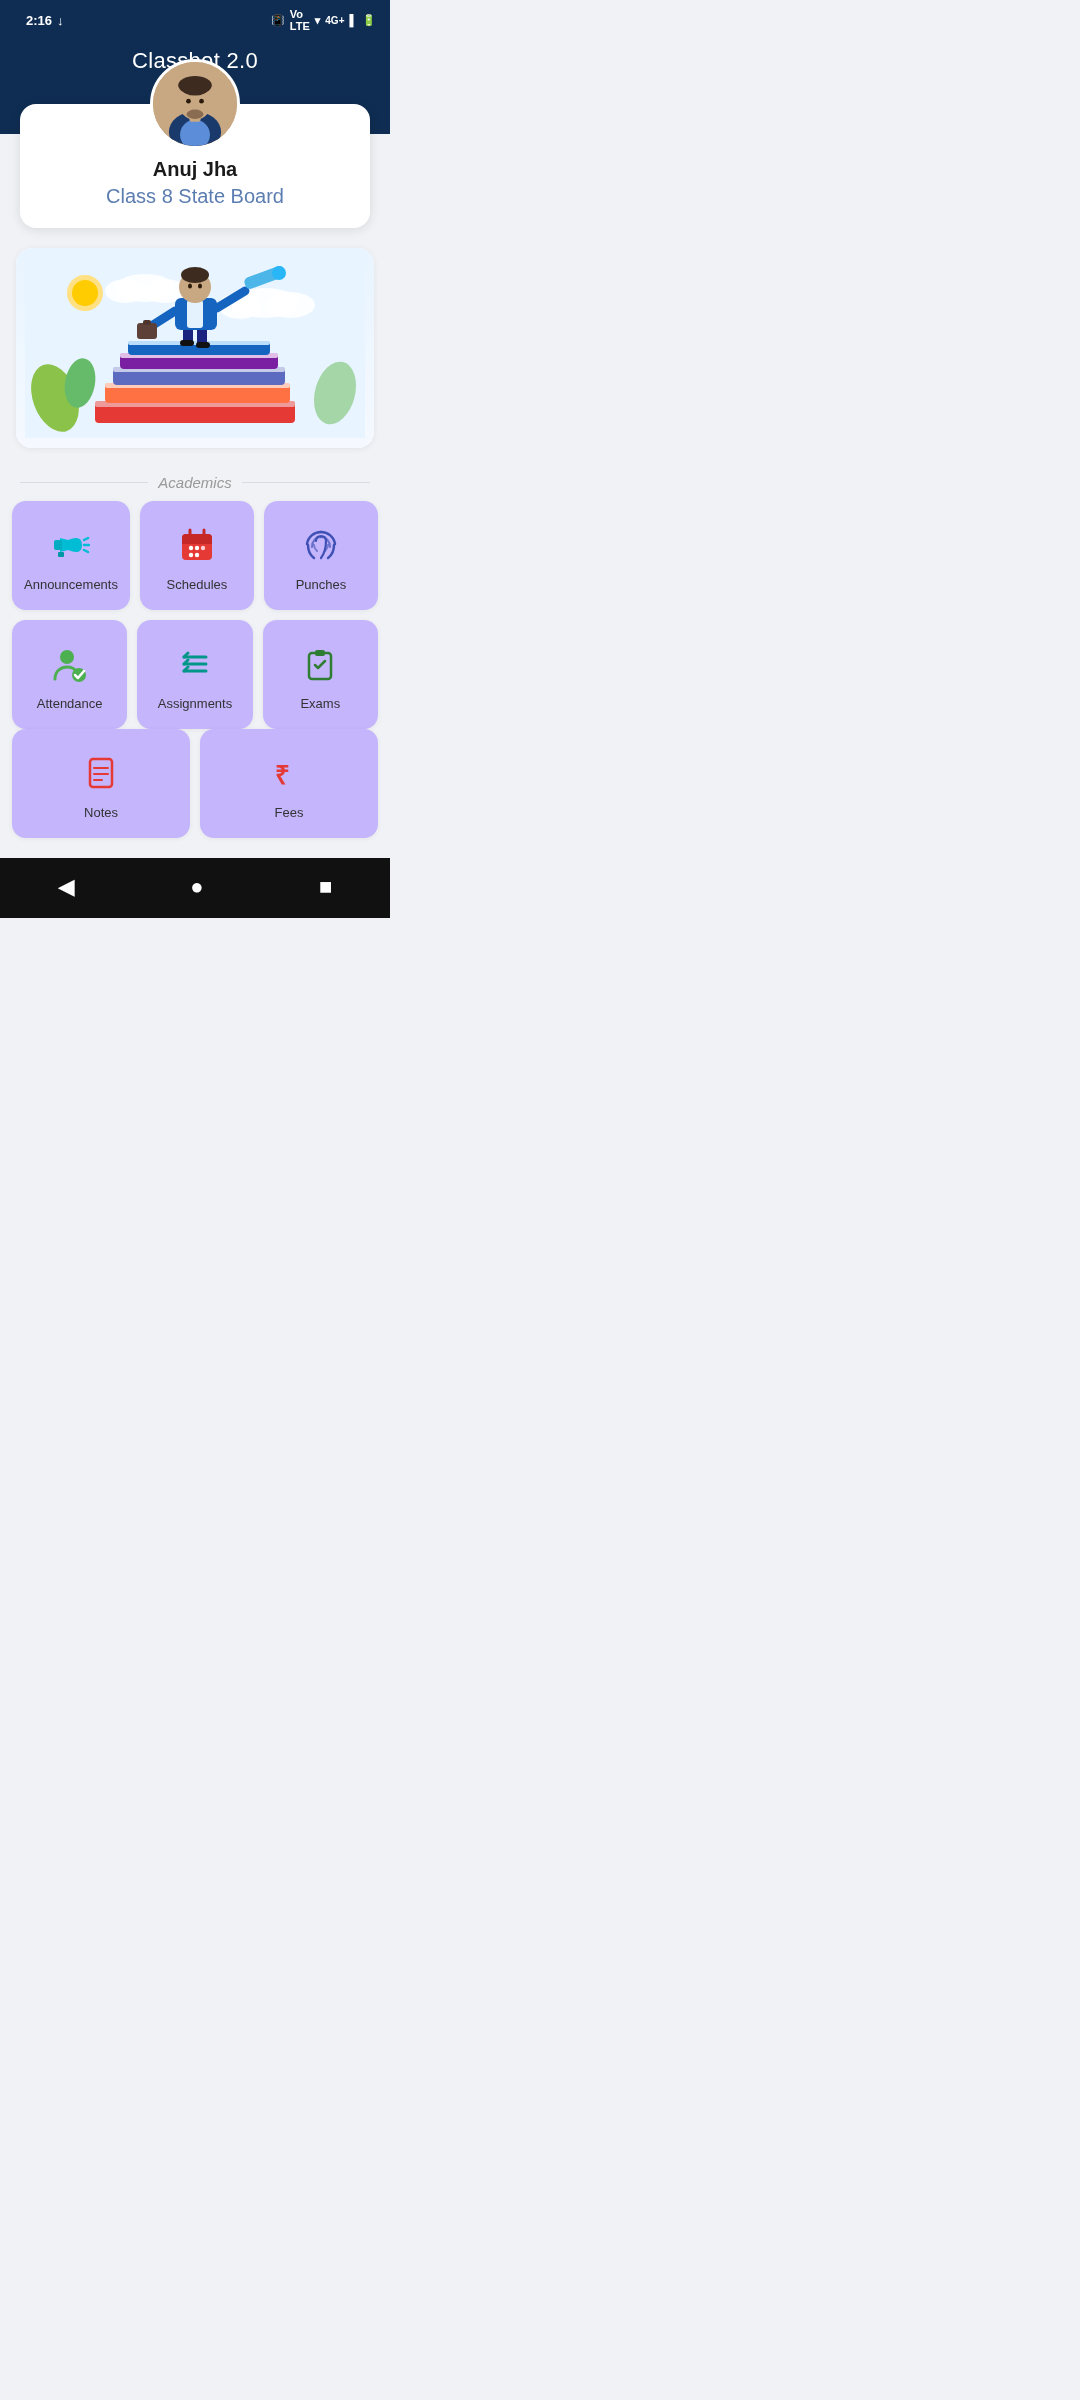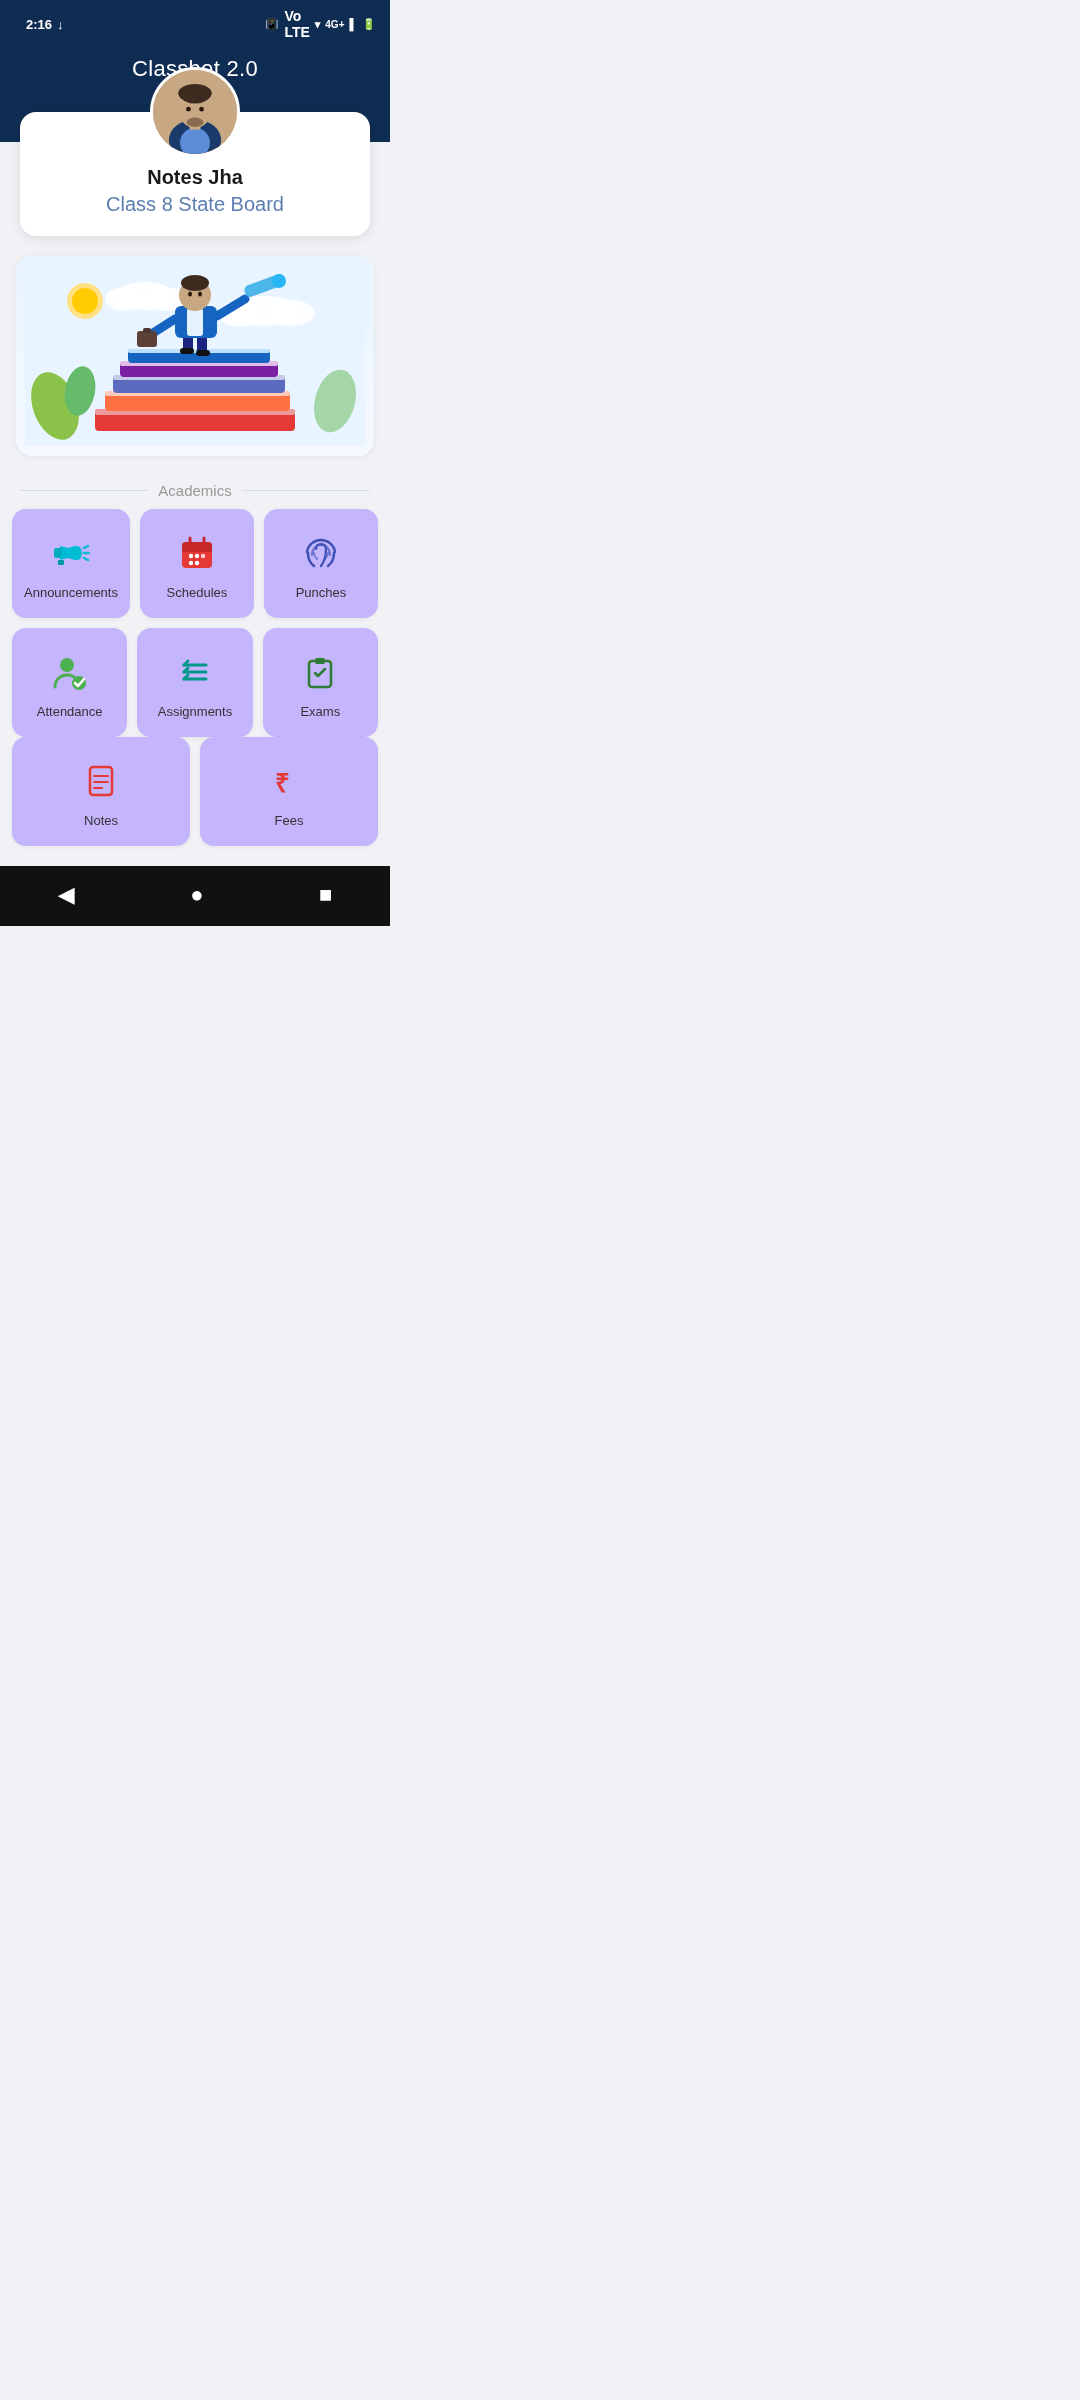--- a/index.html
+++ b/index.html
@@ -108,20 +108,21 @@
       background: linear-gradient(180deg, #e8f4ff 0%, #f5f9ff 100%);
       padding-bottom: 10px;
     }
 
     
     .section-label-row {
       display: flex;
       align-items: center;
       gap: 10px;
       padding: 18px 20px 10px;
+      font-style: italic;
     }
     .section-divider {
       flex: 1;
       height: 1px;
       background: #d8dce5;
     }
     .section-label {
       font-size: 15px;
       color: #999;
       font-weight: 400;
@@ -196,21 +197,21 @@
 <body>
 
 <div class="status-bar">
   <div class="status-left">
     <span>2:16</span>
     <span>↓</span>
   </div>
   <div class="status-right">
 
     <span>📳</span>
-    <span style="font-size:14px;font-weight:700;">Vo<br style="line-height:0">LTE</span>
+    <span style="font-size:11px;font-weight:700;">Vo<br style="line-height:0">LTE</span>
     <span>▾</span>
     <span style="font-size:10px;font-weight:700;text-align:center;">4G+</span>
     <span>▌</span>
     <span>🔋</span>
   </div>
 </div>
 
 <div class="header">
   <div class="header-title">Classbot 2.0</div>
 </div>
@@ -235,21 +236,21 @@
           <ellipse cx="45" cy="25" rx="18" ry="10" fill="#3d2b1f"></ellipse>
           <ellipse cx="45" cy="28" rx="14" ry="8" fill="#3d2b1f"></ellipse>
 
           <ellipse cx="38" cy="42" rx="2.5" ry="2.5" fill="#2a1a0a"></ellipse>
           <ellipse cx="52" cy="42" rx="2.5" ry="2.5" fill="#2a1a0a"></ellipse>
 
           <ellipse cx="45" cy="56" rx="9" ry="5" fill="#4a3020" opacity="0.5"></ellipse>
         </svg>
       </div>
     </div>
-    <div class="profile-name">Notes Jha</div>
+    <div class="profile-name">Anuj Jha</div>
     <div class="profile-class">Class 8 State Board</div>
   </div>
 </div>
 
 <div class="banner-section">
   <div class="banner-card">
     <div class="banner-illustration">
 
       <svg width="340" height="185" viewBox="0 0 340 185" xmlns="http://www.w3.org/2000/svg">
 

